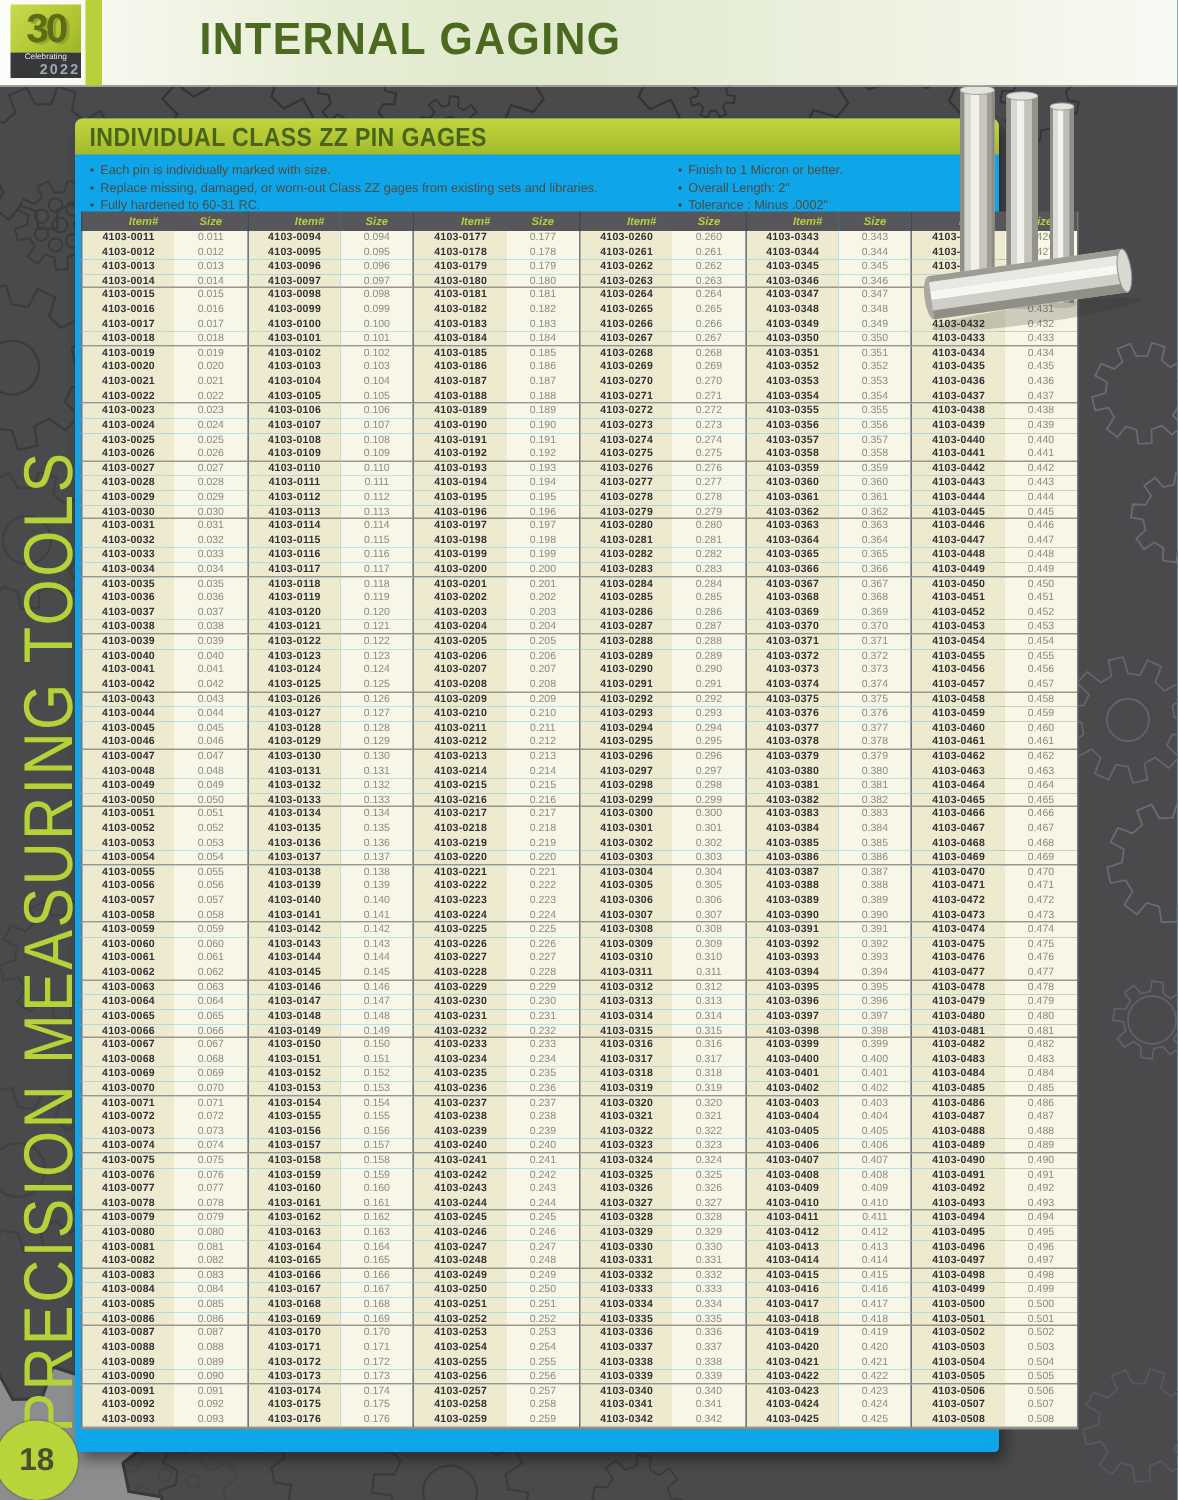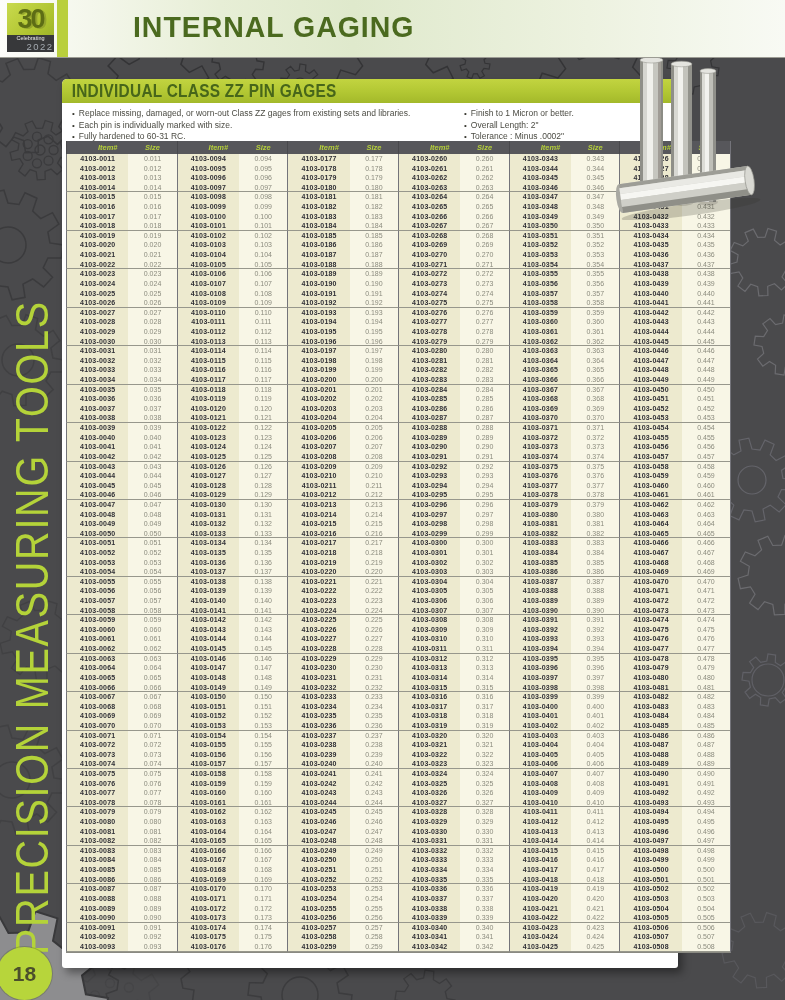--- a/index.html
+++ b/index.html
@@ -13,28 +13,28 @@
   .top-band{position:absolute;left:0;top:0;width:785px;height:57px;z-index:5;
     background:linear-gradient(90deg,#fdfdfa 0%,#e7eed6 28%,#dfe9cc 45%,#edf2e0 75%,#f8faf4 100%);
     border-bottom:1px solid #9c9c94;}
   .logo{position:absolute;left:7px;top:3px;width:47px;height:49px;}
   .logo-top{height:32px;background:linear-gradient(135deg,#c9da4d 0%,#aec32f 70%,#9db42a 100%);
     display:flex;align-items:center;justify-content:center;}
   .logo-num{font-size:27px;font-weight:bold;color:#5d6d15;letter-spacing:-2px;
     text-shadow:2px 1px 0 rgba(143,160,43,.85);}
   .logo-bottom{height:17px;background:#37383a;text-align:center;line-height:1;}
   .logo-cel{font-size:5.5px;color:#ececec;padding-top:1px;}
-  .logo-year{font-size:9.5px;font-weight:normal;color:#a3a9af;letter-spacing:1.5px;padding-left:19px;}
+  .logo-year{font-size:9.5px;font-weight:bold;color:#a3a9af;letter-spacing:1.5px;padding-left:19px;}
   .green-bar{position:absolute;left:57px;top:0;width:11px;height:57px;background:#b9cf3c;}
   .page-title{position:absolute;left:133px;top:10px;font-size:30px;font-weight:bold;
     color:#4b6a1f;letter-spacing:1px;transform:scaleX(.95);transform-origin:0 0;white-space:nowrap;}
 
   
-  .product-box{position:absolute;left:62px;top:79px;width:616px;height:889px;z-index:1;
-    background:#ffffff;border-radius:5px 5px 3px 3px;box-shadow:4px 5px 9px rgba(0,0,0,.4);}
+  .product-box{position:absolute;left:50px;top:79px;width:616px;height:889px;z-index:1;
+    background:#0ea5e9;border-radius:5px 5px 3px 3px;box-shadow:4px 5px 9px rgba(0,0,0,.4);}
   .banner{height:24px;background:linear-gradient(180deg,#c2d440 0%,#b2c733 55%,#a3b92a 100%);
     border-radius:5px 5px 0 0;}
   .banner-text{font-size:17.5px;font-weight:bold;color:#47661a;line-height:24px;padding-left:11px;
     transform:scaleX(.88);transform-origin:0 50%;white-space:nowrap;letter-spacing:.3px;}
   .bullets-row{display:flex;padding:5px 0 0 10px;}
   .features{list-style:none;margin:0;padding:0;font-size:8.5px;line-height:10.5px;color:#4c4c44;}
   .features li::before{content:"•";margin-right:4px;color:#3a3a32;font-size:8px;}
   .features-left{width:392px;}
   .features-right{width:200px;}
 
@@ -135,22 +135,22 @@
   </div>
 
   <div class="sidebar-label">PRECISION MEASURING TOOLS</div>
 
   <div class="product-box">
     <div class="banner">
       <div class="banner-text">INDIVIDUAL CLASS ZZ PIN GAGES</div>
     </div>
     <div class="bullets-row">
       <ul class="features features-left">
+          <li>Each pin is individually marked with size.</li>
           <li>Replace missing, damaged, or worn-out Class ZZ gages from existing sets and libraries.</li>
-          <li>Each pin is individually marked with size.</li>
           <li>Fully hardened to 60-31 RC.</li>
         </ul>
       <ul class="features features-right">
           <li>Finish to 1 Micron or better.</li>
           <li>Overall Length: 2"</li>
           <li>Tolerance : Minus .0002"</li>
         </ul>
     </div>
     <div class="gage-table">
       <div class="thead">

